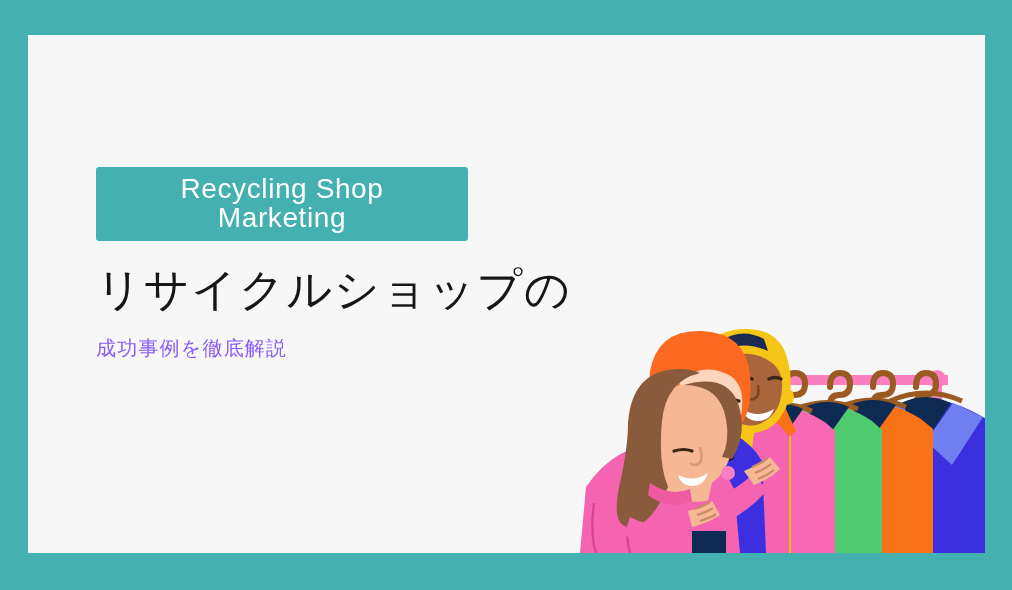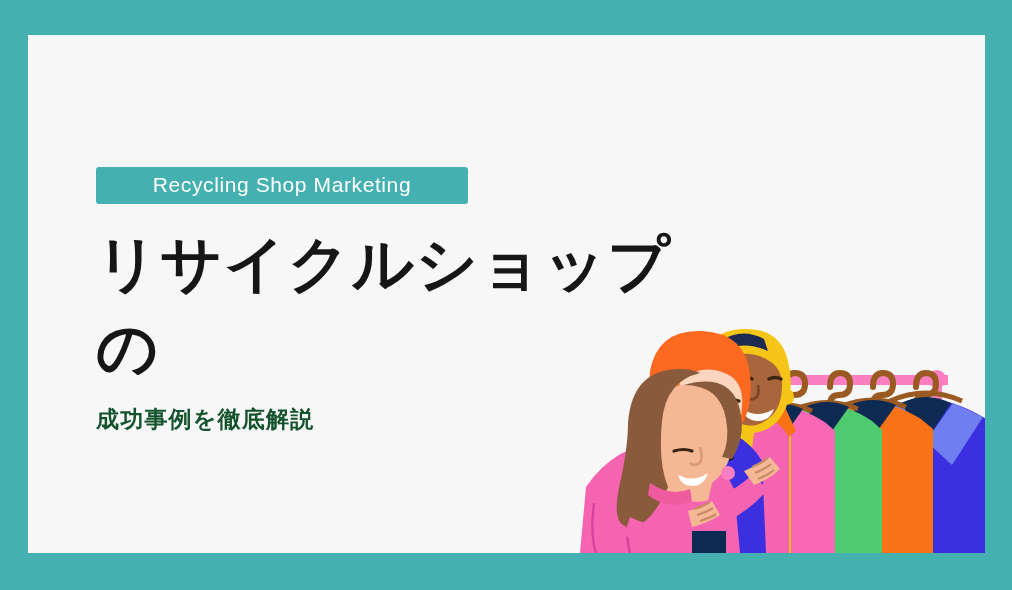--- a/index.html
+++ b/index.html
@@ -25,43 +25,43 @@
   .text-block {
     position:absolute;
     left:68px; top:132px;
     width:620px;
     z-index:5;
   }
   .eyebrow {
     display:inline-block;
     background:#45b0b0;
     color:#ffffff;
-    font-size:21px;
+    font-size:28px;
     letter-spacing:.6px;
     padding:7px 24px 8px 24px;
     border-radius:3px;
     width:372px;
     text-align:center;
     font-weight:400;
     line-height:1.05;
   }
   .headline {
     margin-top:18px;
     color:#161616;
-    font-size:61px;
-    font-weight:700;
+    font-size:45px;
+    font-weight:400;
     line-height:1.38;
     letter-spacing:1.5px;
   }
   .headline .line2 { letter-spacing:1px; }
   .subhead {
     margin-top:14px;
-    color:#14532d;
-    font-size:23px;
-    font-weight:700;
+    color:#8b5cf6;
+    font-size:20px;
+    font-weight:400;
     letter-spacing:1.2px;
   }
   
   .illo {
     position:absolute;
     left:0; top:0;
     width:957px; height:518px;
     pointer-events:none;
   }
 </style>

